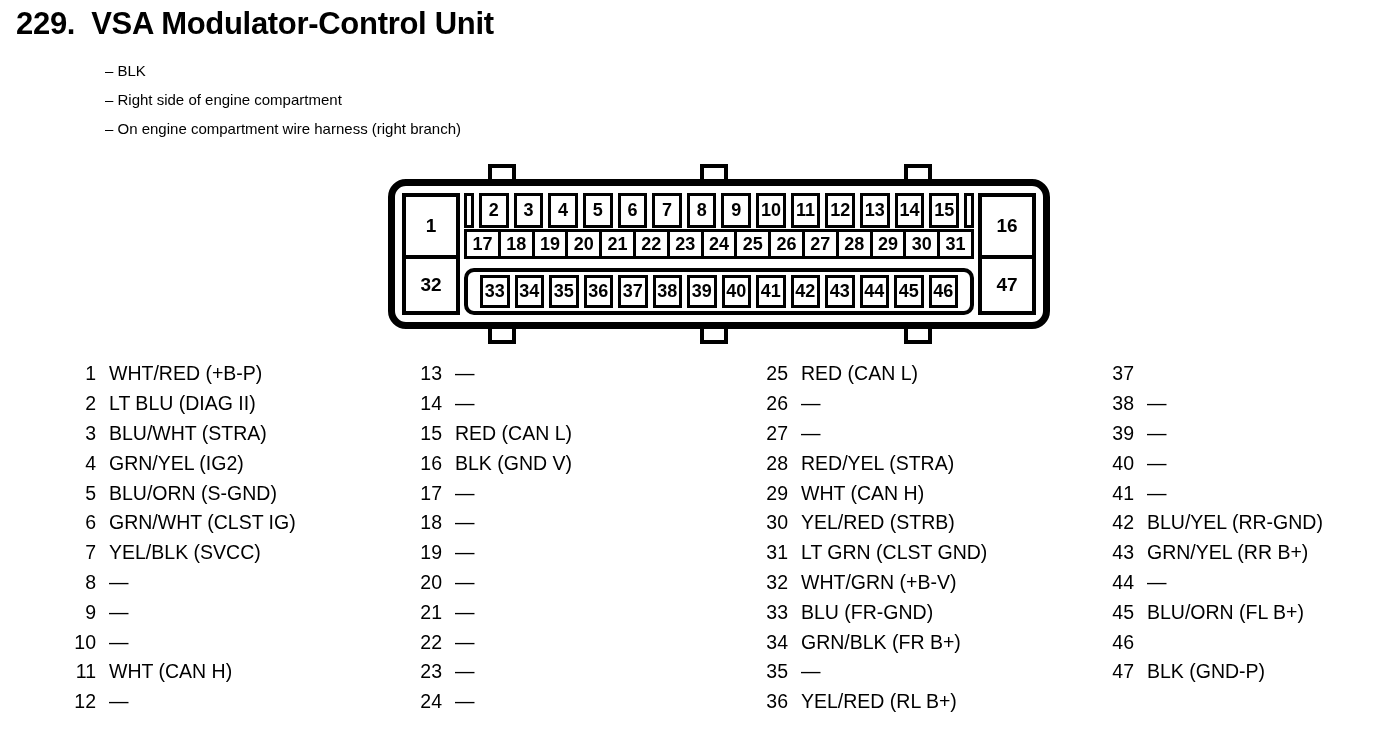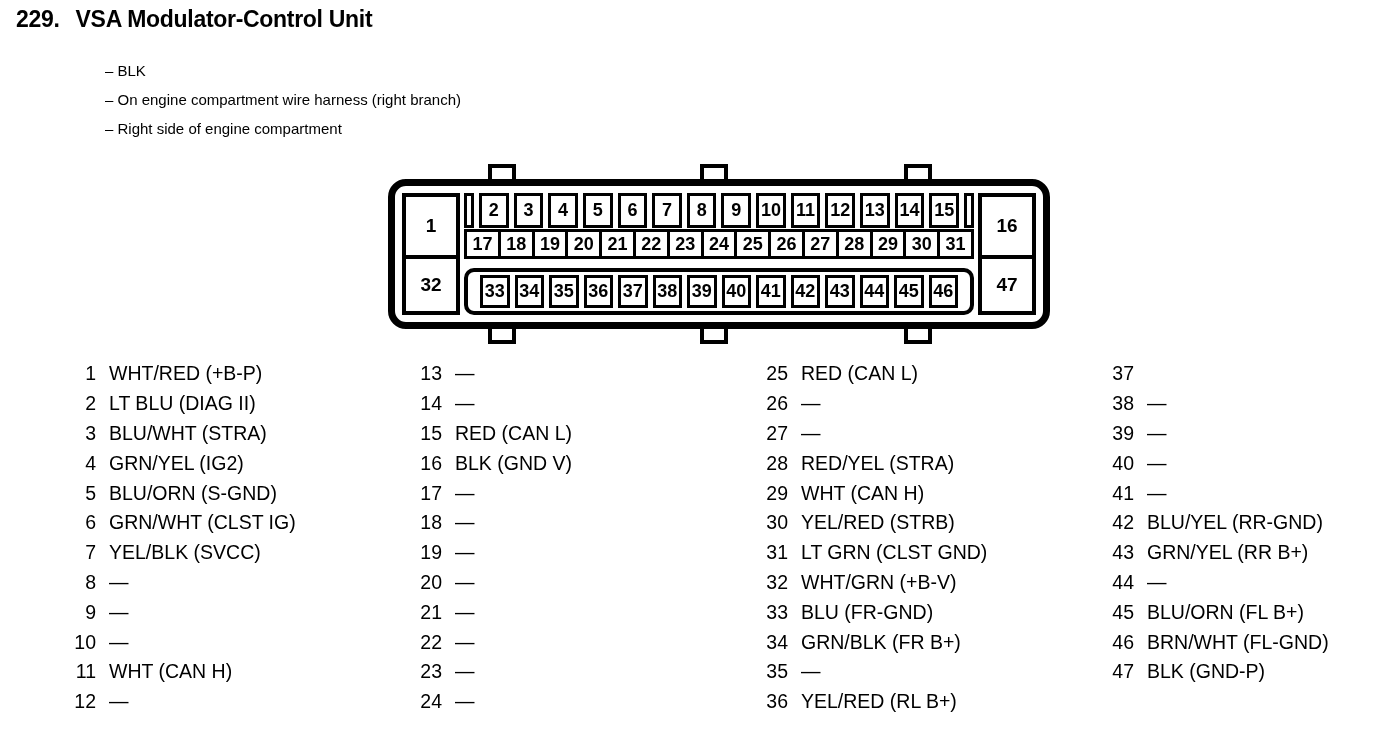--- a/index.html
+++ b/index.html
@@ -8,21 +8,21 @@
     width: 1392px; height: 734px;
     position: relative;
     font-family: "Liberation Sans", sans-serif;
     color: #000;
     overflow: hidden;
   }
 
   
   .title {
     position: absolute; left: 16px; top: 6px;
-    font-size: 23px; font-weight: 700; letter-spacing: -0.3px;
+    font-size: 31px; font-weight: 700; letter-spacing: -0.3px;
     white-space: nowrap;
   }
   .title .num { margin-right: 16px; }
 
   
   .notes {
     position: absolute; left: 105px; top: 56px;
     font-size: 15px; line-height: 29px;
   }
   .note { white-space: nowrap; }
@@ -80,22 +80,22 @@
 </style>
 </head>
 <body>
 
 <div class="title">
   <span class="num">229.</span><span>VSA Modulator-Control Unit</span>
 </div>
 
 <div class="notes">
     <div class="note">– BLK</div>
+    <div class="note">– Right side of engine compartment</div>
     <div class="note">– On engine compartment wire harness (right branch)</div>
-    <div class="note">– Right side of engine compartment</div>
   </div>
 
 <div class="connector">
   <div class="tab tab-t tab-1"></div>
   <div class="tab tab-t tab-2"></div>
   <div class="tab tab-t tab-3"></div>
   <div class="tab tab-b tab-1"></div>
   <div class="tab tab-b tab-2"></div>
   <div class="tab tab-b tab-3"></div>
 
@@ -349,19 +349,18 @@
     <div class="pin-row">
     <span class="pin-num">44</span>
     <span class="pin-label">—</span>
   </div>
     <div class="pin-row">
     <span class="pin-num">45</span>
     <span class="pin-label">BLU/ORN (FL B+)</span>
   </div>
     <div class="pin-row">
     <span class="pin-num">46</span>
-    <span class="pin-label">BRN/WHT (FL-GND)</span>
   </div>
     <div class="pin-row">
     <span class="pin-num">47</span>
     <span class="pin-label">BLK (GND-P)</span>
   </div>
   </div>
 
 </body></html>

